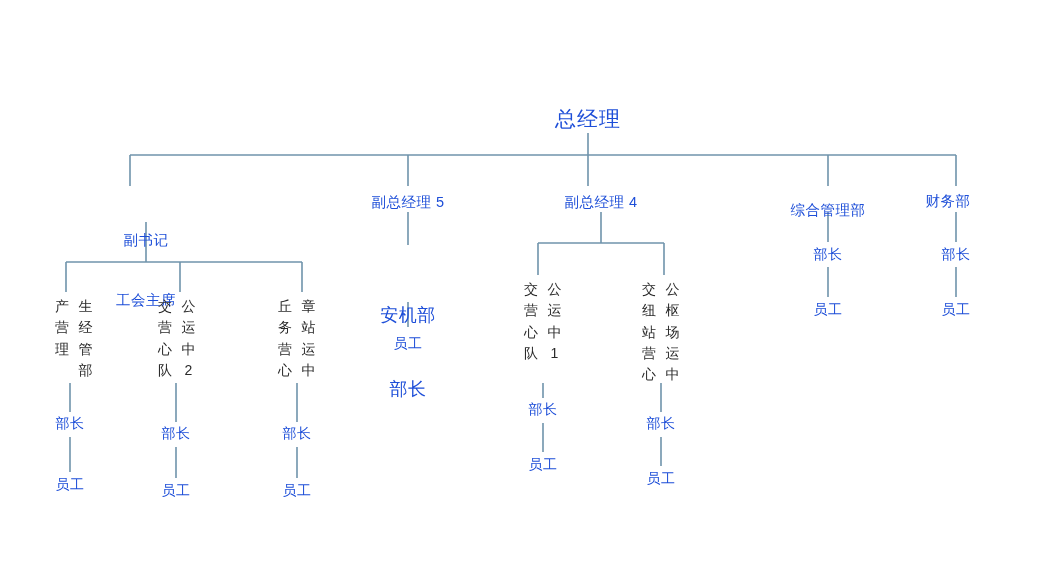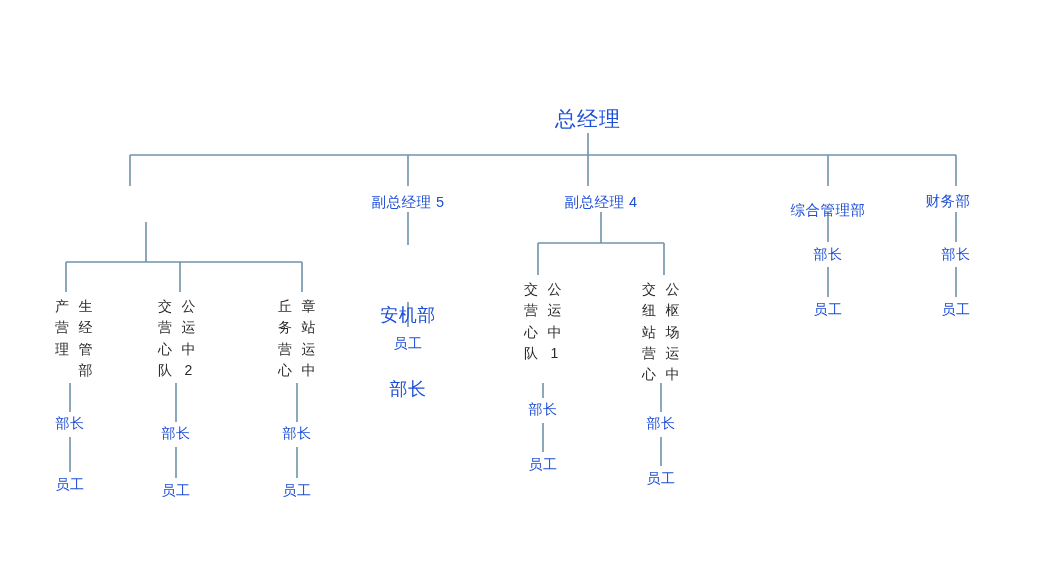--- a/index.html
+++ b/index.html
@@ -116,20 +116,24 @@
 
       <line x1="828" y1="212" x2="828" y2="242"></line>
       <line x1="828" y1="267" x2="828" y2="297"></line>
       <line x1="956" y1="212" x2="956" y2="242"></line>
       <line x1="956" y1="267" x2="956" y2="297"></line>
     </g>
   </svg>
 
   <div class="node node-root" style="left:588px; top:105px;">总经理</div>
 
+  <div class="node node-l2" style="left:146px; top:190px;">
+    <div>副书记</div>
+    <div>工会主席</div>
+  </div>
 
   <div class="node node-l2" style="left:408px; top:192px;">副总经理 5</div>
 
   <div class="node node-l2" style="left:601px; top:192px;">副总经理 4</div>
 
   <div class="node node-l2" style="left:828px; top:188px;margin-top:12px;">综合管理部</div>
 
   <div class="node node-l2" style="left:948px; top:191px;">财务部</div>
 
   <div class="node-vert" style="left:74px; top:296px;">

